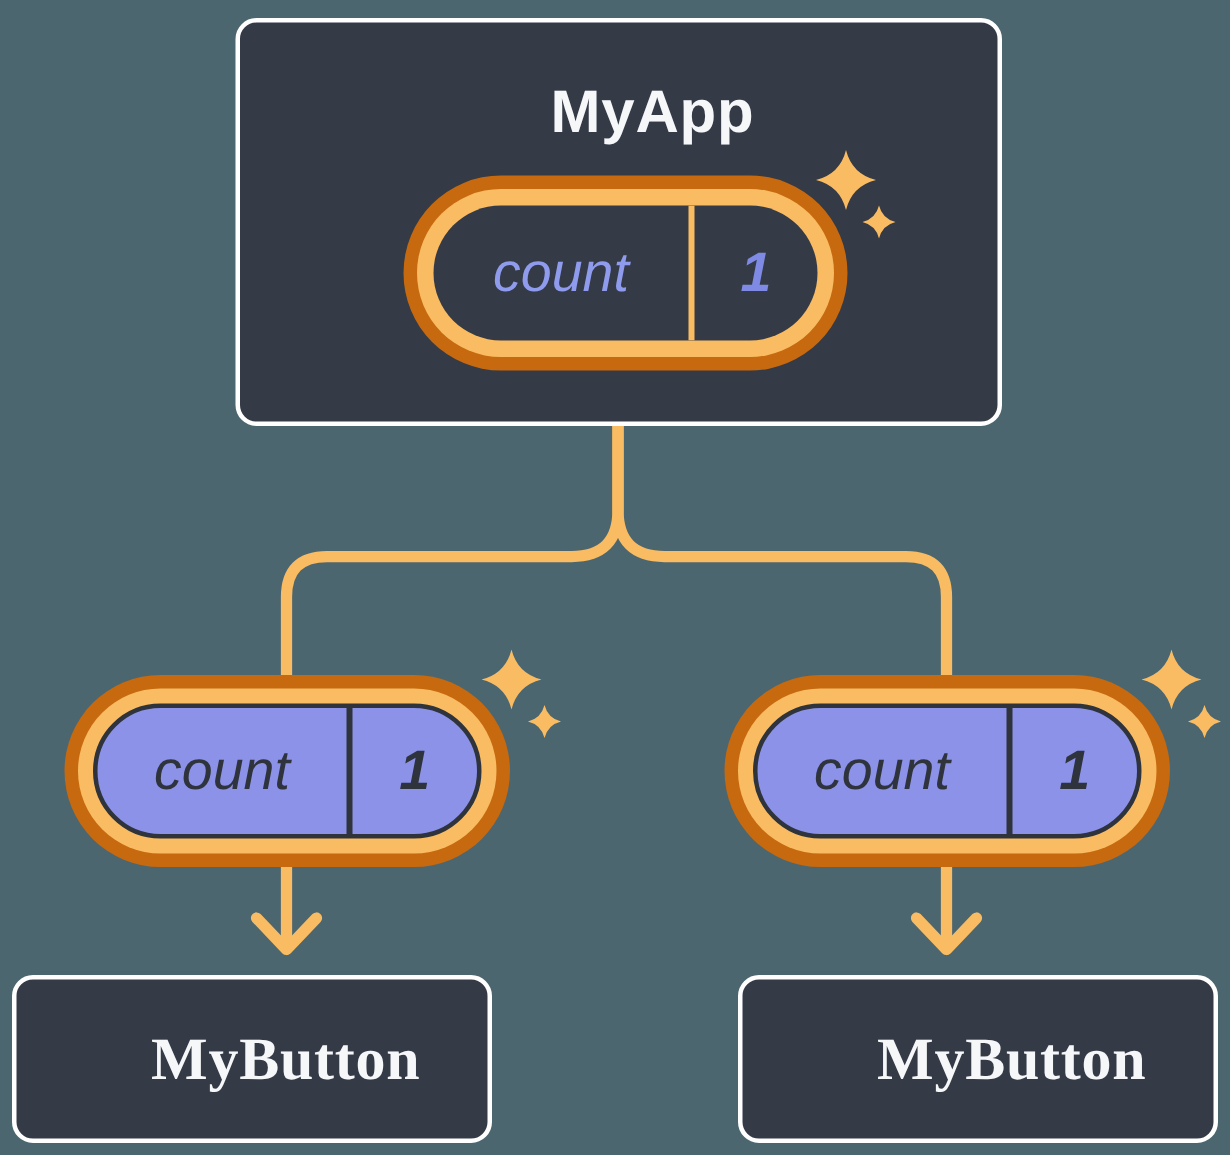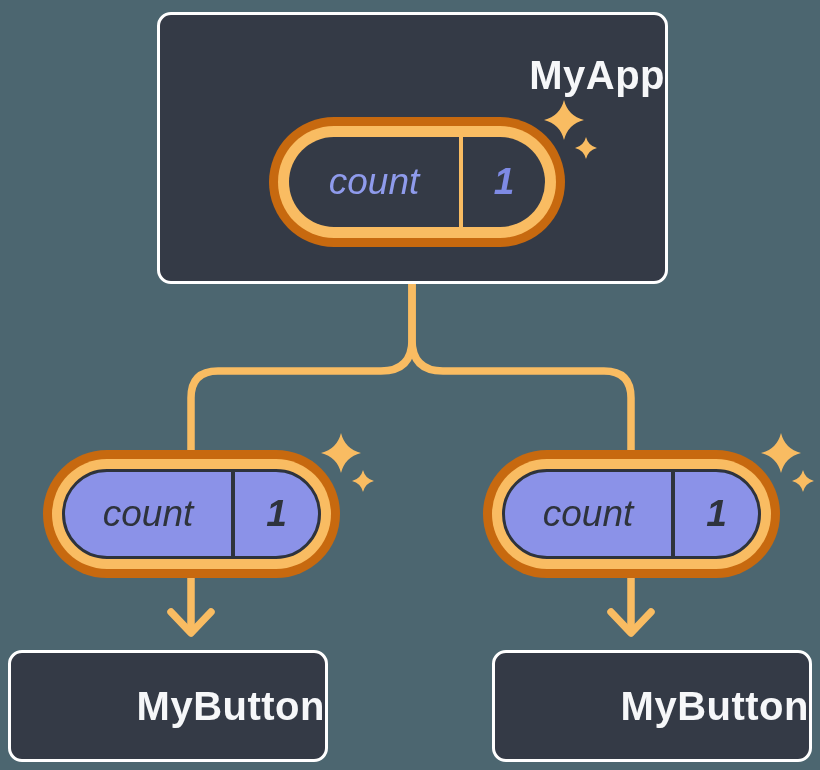--- a/index.html
+++ b/index.html
@@ -11,27 +11,27 @@
   html,body{width:820px;height:770px;overflow:hidden;}
   body{font-family:"Liberation Sans", sans-serif;background:var(--bg);}
   .canvas{position:relative;width:820px;height:770px;background:var(--bg);}
 
   svg.connectors{position:absolute;left:0;top:0;z-index:1;}
   .branch,.arrowhead{stroke:var(--gold);stroke-width:7.5;fill:none;
     stroke-linecap:round;stroke-linejoin:round;}
 
   .node{position:absolute;background:var(--nodeFill);border:3px solid var(--nodeBorder);
     border-radius:14px;z-index:2;}
-  .node-title{position:absolute;left:0;right:0;text-align:right;
+  .node-title{position:absolute;left:0;right:0;text-align:center;
     color:var(--nodeText);font-size:40px;font-weight:600;letter-spacing:0.5px;padding-left:45px;}
 
   .node-myapp{left:157px;top:12px;width:511px;height:272px;}
   .node-myapp .node-title{top:38px;}
   .node-mybutton{width:320px;height:112px;}
-  .node-mybutton .node-title{top:50%;transform:translateY(-50%);}
+  .node-mybutton .node-title{top:50%;transform:translateY(-50%);font-family:Liberation Serif, serif;}
   .node-mybutton.left{left:8px;top:650px;}
   .node-mybutton.right{left:492px;top:650px;}
 
   .pill{position:absolute;z-index:2;font-style:italic;}
   .pill-top{left:266px;top:114px;width:296px;height:130px;}
   .pill-left{left:43px;top:450px;width:297px;height:128px;}
   .pill-right{left:483px;top:450px;width:297px;height:128px;}
   .ring-outer{position:absolute;inset:0;border-radius:999px;background:var(--ringOuter);}
   .ring-mid{position:absolute;inset:9px;border-radius:999px;background:var(--gold);}
   .core{position:absolute;border-radius:999px;display:flex;align-items:stretch;overflow:hidden;}

